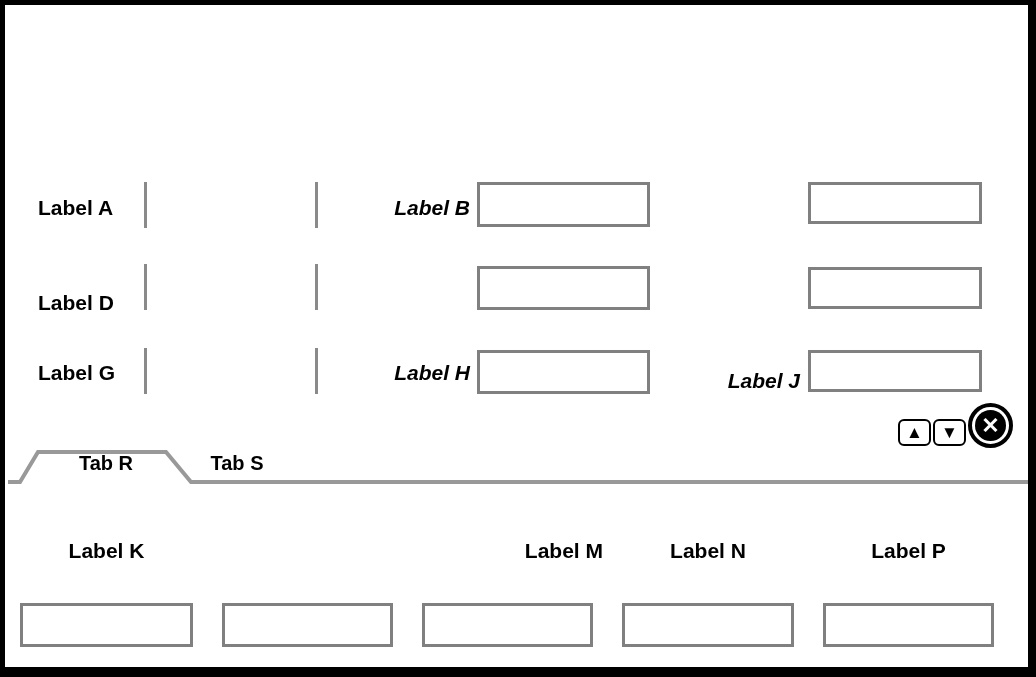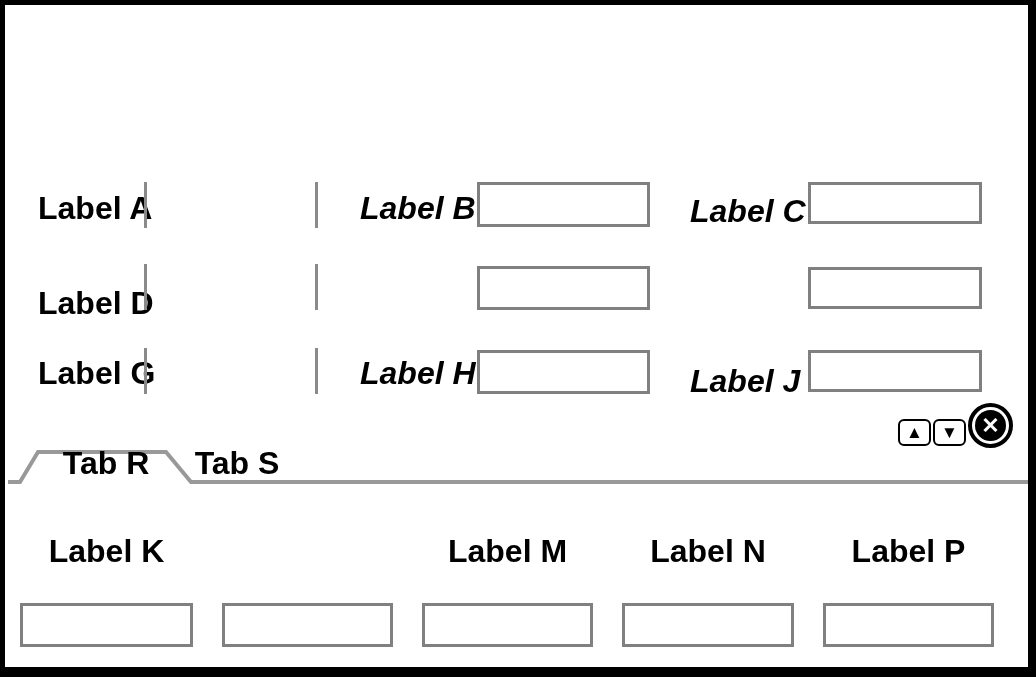--- a/index.html
+++ b/index.html
@@ -10,21 +10,21 @@
     border-style:solid;
     border-color:#000000;
     border-width:5px 8px 10px 5px;
     background:#ffffff;
     font-family:"Liberation Sans", sans-serif;
     overflow:hidden;
   }
   .lbl {
     position:absolute;
     font-weight:bold;
-    font-size:32px;
+    font-size:21px;
     line-height:28px;
     color:#000000;
     white-space:nowrap;
   }
   .lbl.right { text-align:right;font-style:italic; }
   .lbl.center { text-align:center; }
   .box {
     position:absolute;
     box-sizing:border-box;
     border:3px solid #808080;
@@ -73,21 +73,21 @@
     display:flex; align-items:center; justify-content:center;
     font-size:22px; font-weight:bold; line-height:1;
   }
   .tabsvg { position:absolute; left:0; top:440px; width:1023px; height:45px; }
   .tablbl {
     position:absolute;
     top:444px;
     width:100px;
     text-align:center;
     font-weight:bold;
-    font-size:32px;
+    font-size:20px;
     line-height:28px;
     color:#000000;
     white-space:nowrap;
     cursor:pointer;
   }
 </style>
 </head>
 <body>
 
 <div class="window">
@@ -102,21 +102,20 @@
   <div class="barfield" style="left:139px; top:343px; width:174px; height:46px;"></div>
 
   <div class="lbl right" style="left:355px; top:189px; width:110px;">Label B</div>
   <input class="box" style="left: 472px; top: 177px; width: 173px; height: 45px;" value="">
 
   <input class="box" style="left: 472px; top: 261px; width: 173px; height: 44px;" value="">
 
   <div class="lbl right" style="left:355px; top:354px; width:110px;">Label H</div>
   <input class="box" style="left: 472px; top: 345px; width: 173px; height: 44px;" value="">
 
-  <div class="lbl right" style="left:685px; top:192px; width:110px;">Label C</div>
   <input class="box" style="left: 803px; top: 177px; width: 174px; height: 42px;" value="">
 
   <input class="box" style="left: 803px; top: 262px; width: 174px; height: 42px;" value="">
 
   <div class="lbl right" style="left:685px; top:362px; width:110px;">Label J</div>
   <input class="box" style="left: 803px; top: 345px; width: 174px; height: 42px;" value="">
 
   <button class="sqbtn" style="left:893px; top:414px;">
     <span>▲</span>
   </button>
@@ -127,21 +126,21 @@
     <span class="closeinner">✕</span>
   </button>
 
   <svg class="tabsvg" viewBox="0 0 1023 45">
     <polyline points="3,37 15,37 33,7 161,7 186,37 1023,37" fill="none" stroke="#999999" stroke-width="4" stroke-linejoin="miter"></polyline>
   </svg>
   <div class="tablbl" style="left:51px;">Tab R</div>
   <div class="tablbl" style="left:182px;">Tab S</div>
 
   <div class="lbl center" style="left:5px; top:532px; width:193px;">Label K</div>
-  <div class="lbl center" style="left:407px; top:532px; width:191px;">Label M</div>
+  <div class="lbl center" style="left:407px; top:532px; width:191px;text-align:right;">Label M</div>
   <div class="lbl center" style="left:607px; top:532px; width:192px;">Label N</div>
   <div class="lbl center" style="left:808px; top:532px; width:191px;">Label P</div>
 
   <input class="box" style="left: 15px; top: 598px; width: 173px; height: 44px;" value="">
   <input class="box" style="left: 217px; top: 598px; width: 171px; height: 44px;" value="">
   <input class="box" style="left: 417px; top: 598px; width: 171px; height: 44px;" value="">
   <input class="box" style="left: 617px; top: 598px; width: 172px; height: 44px;" value="">
   <input class="box" style="left: 818px; top: 598px; width: 171px; height: 44px;" value="">
 
 </div>

